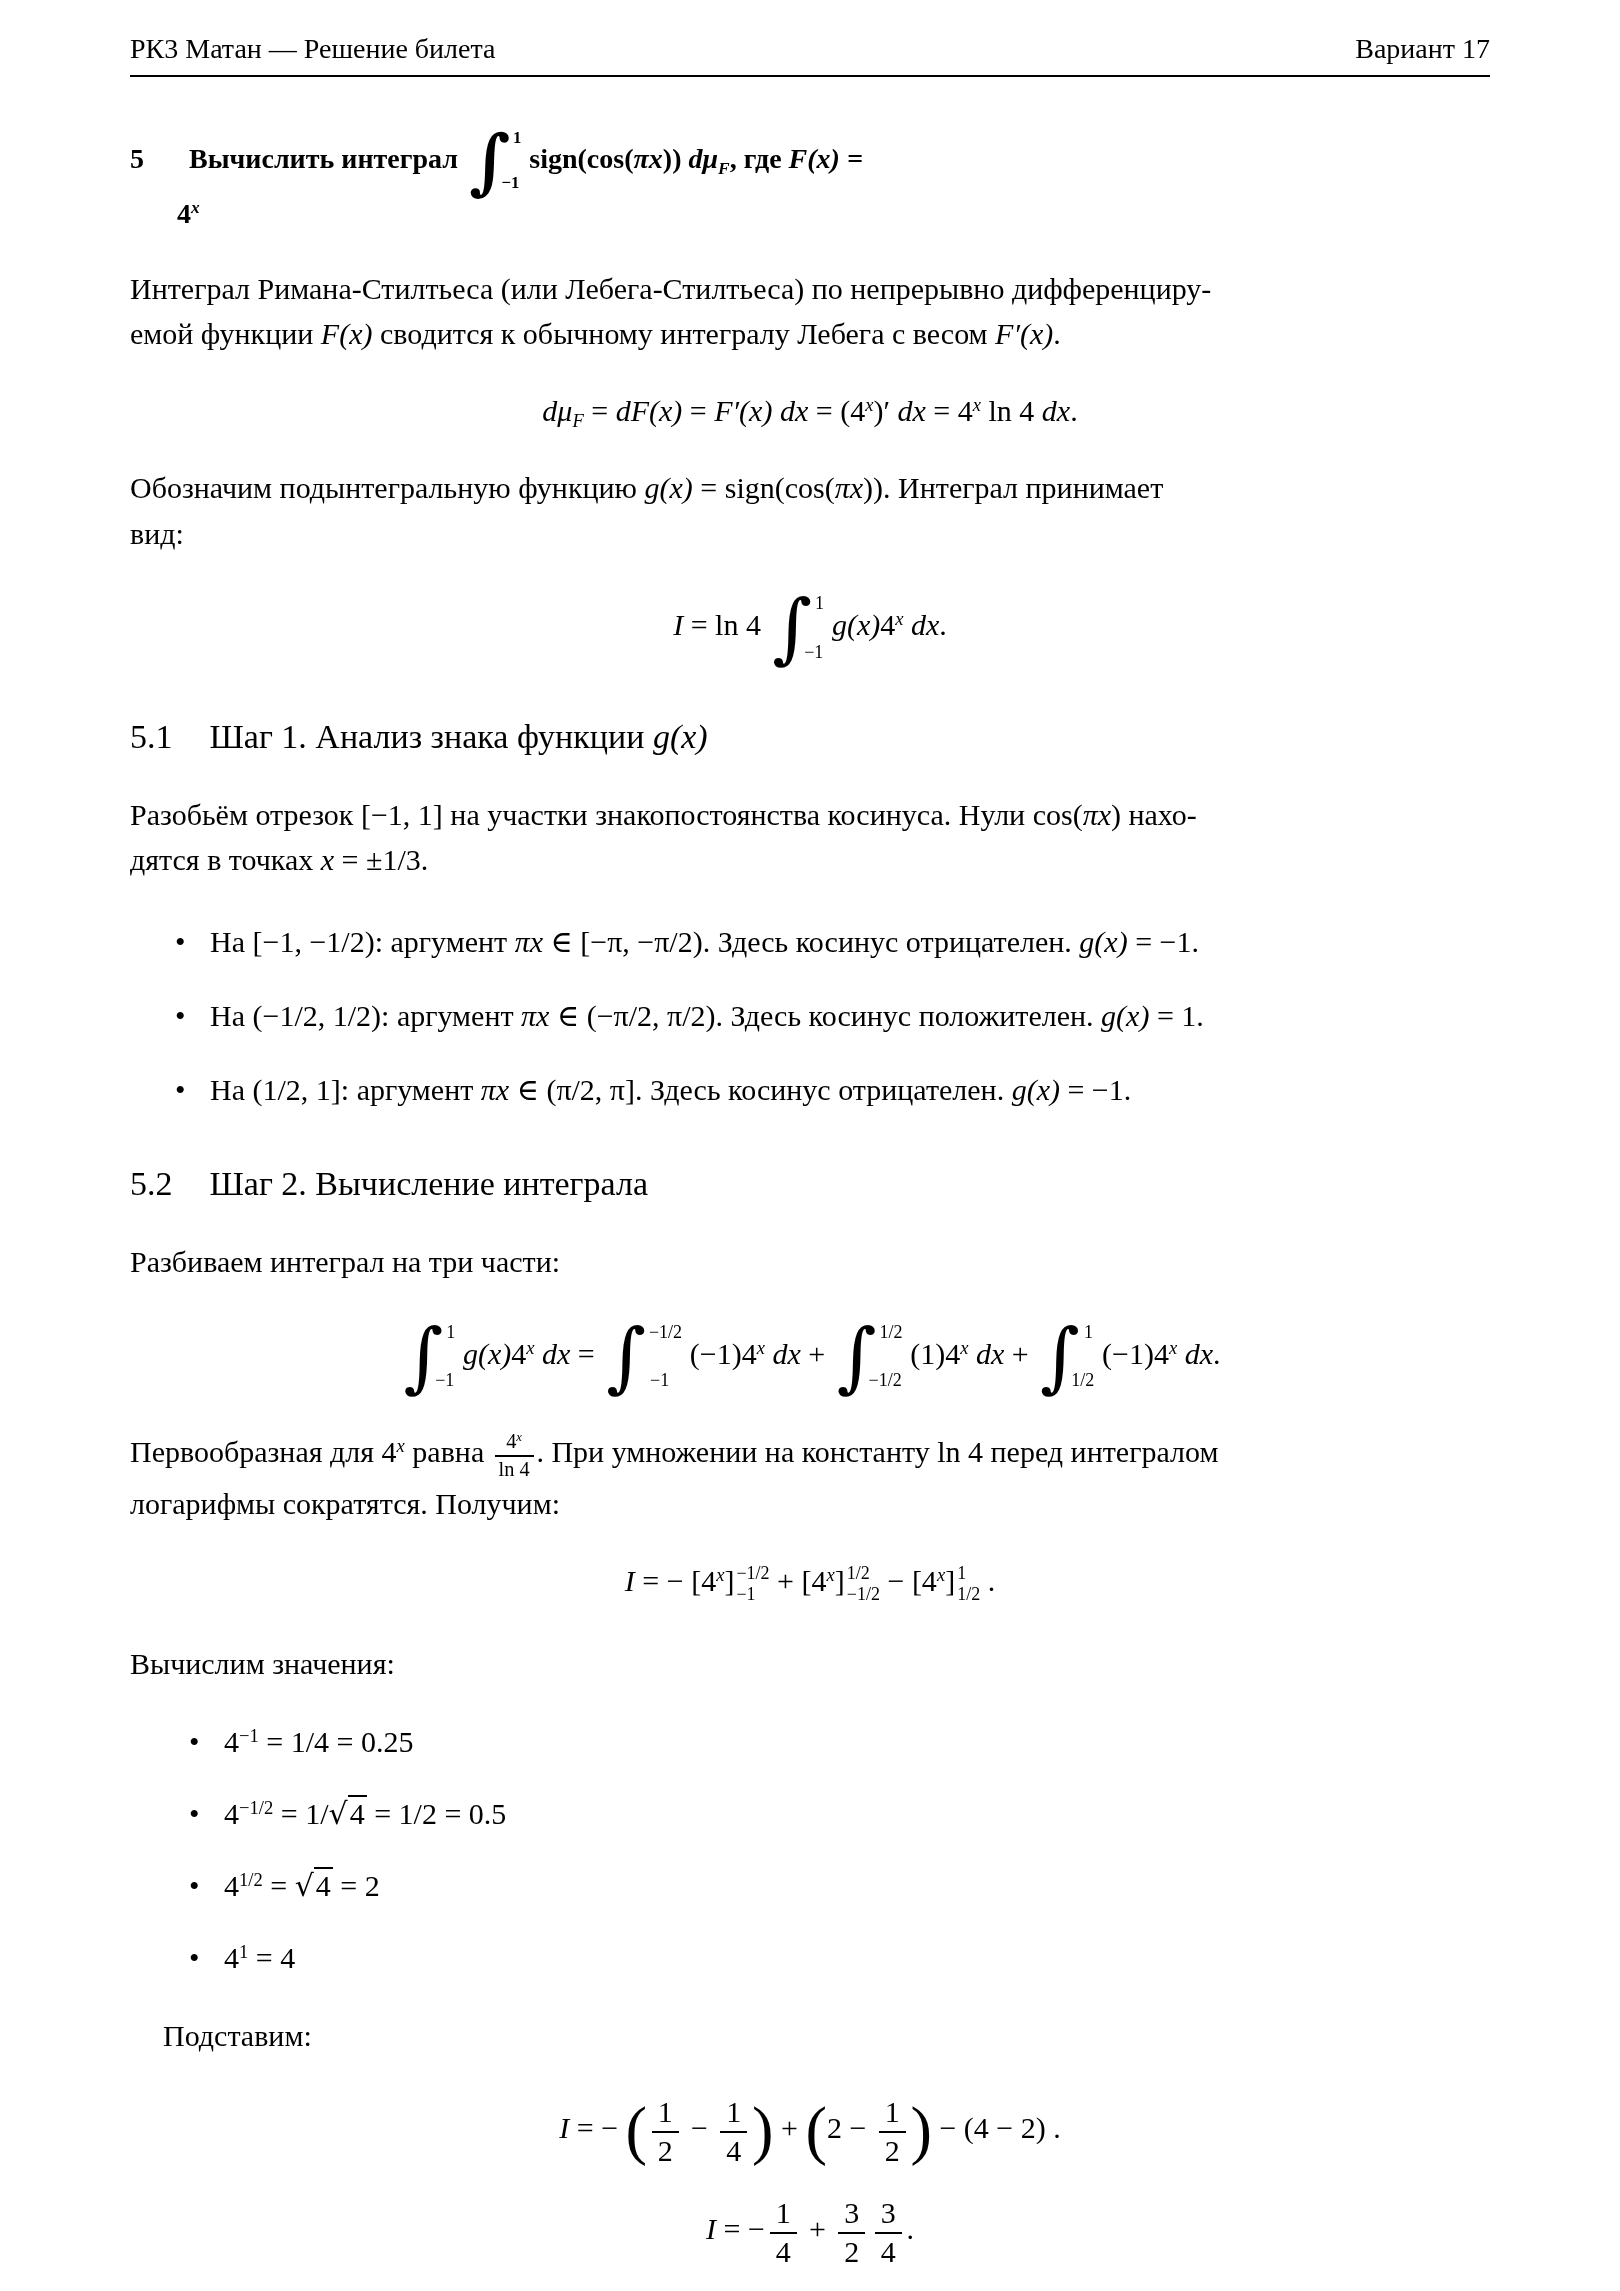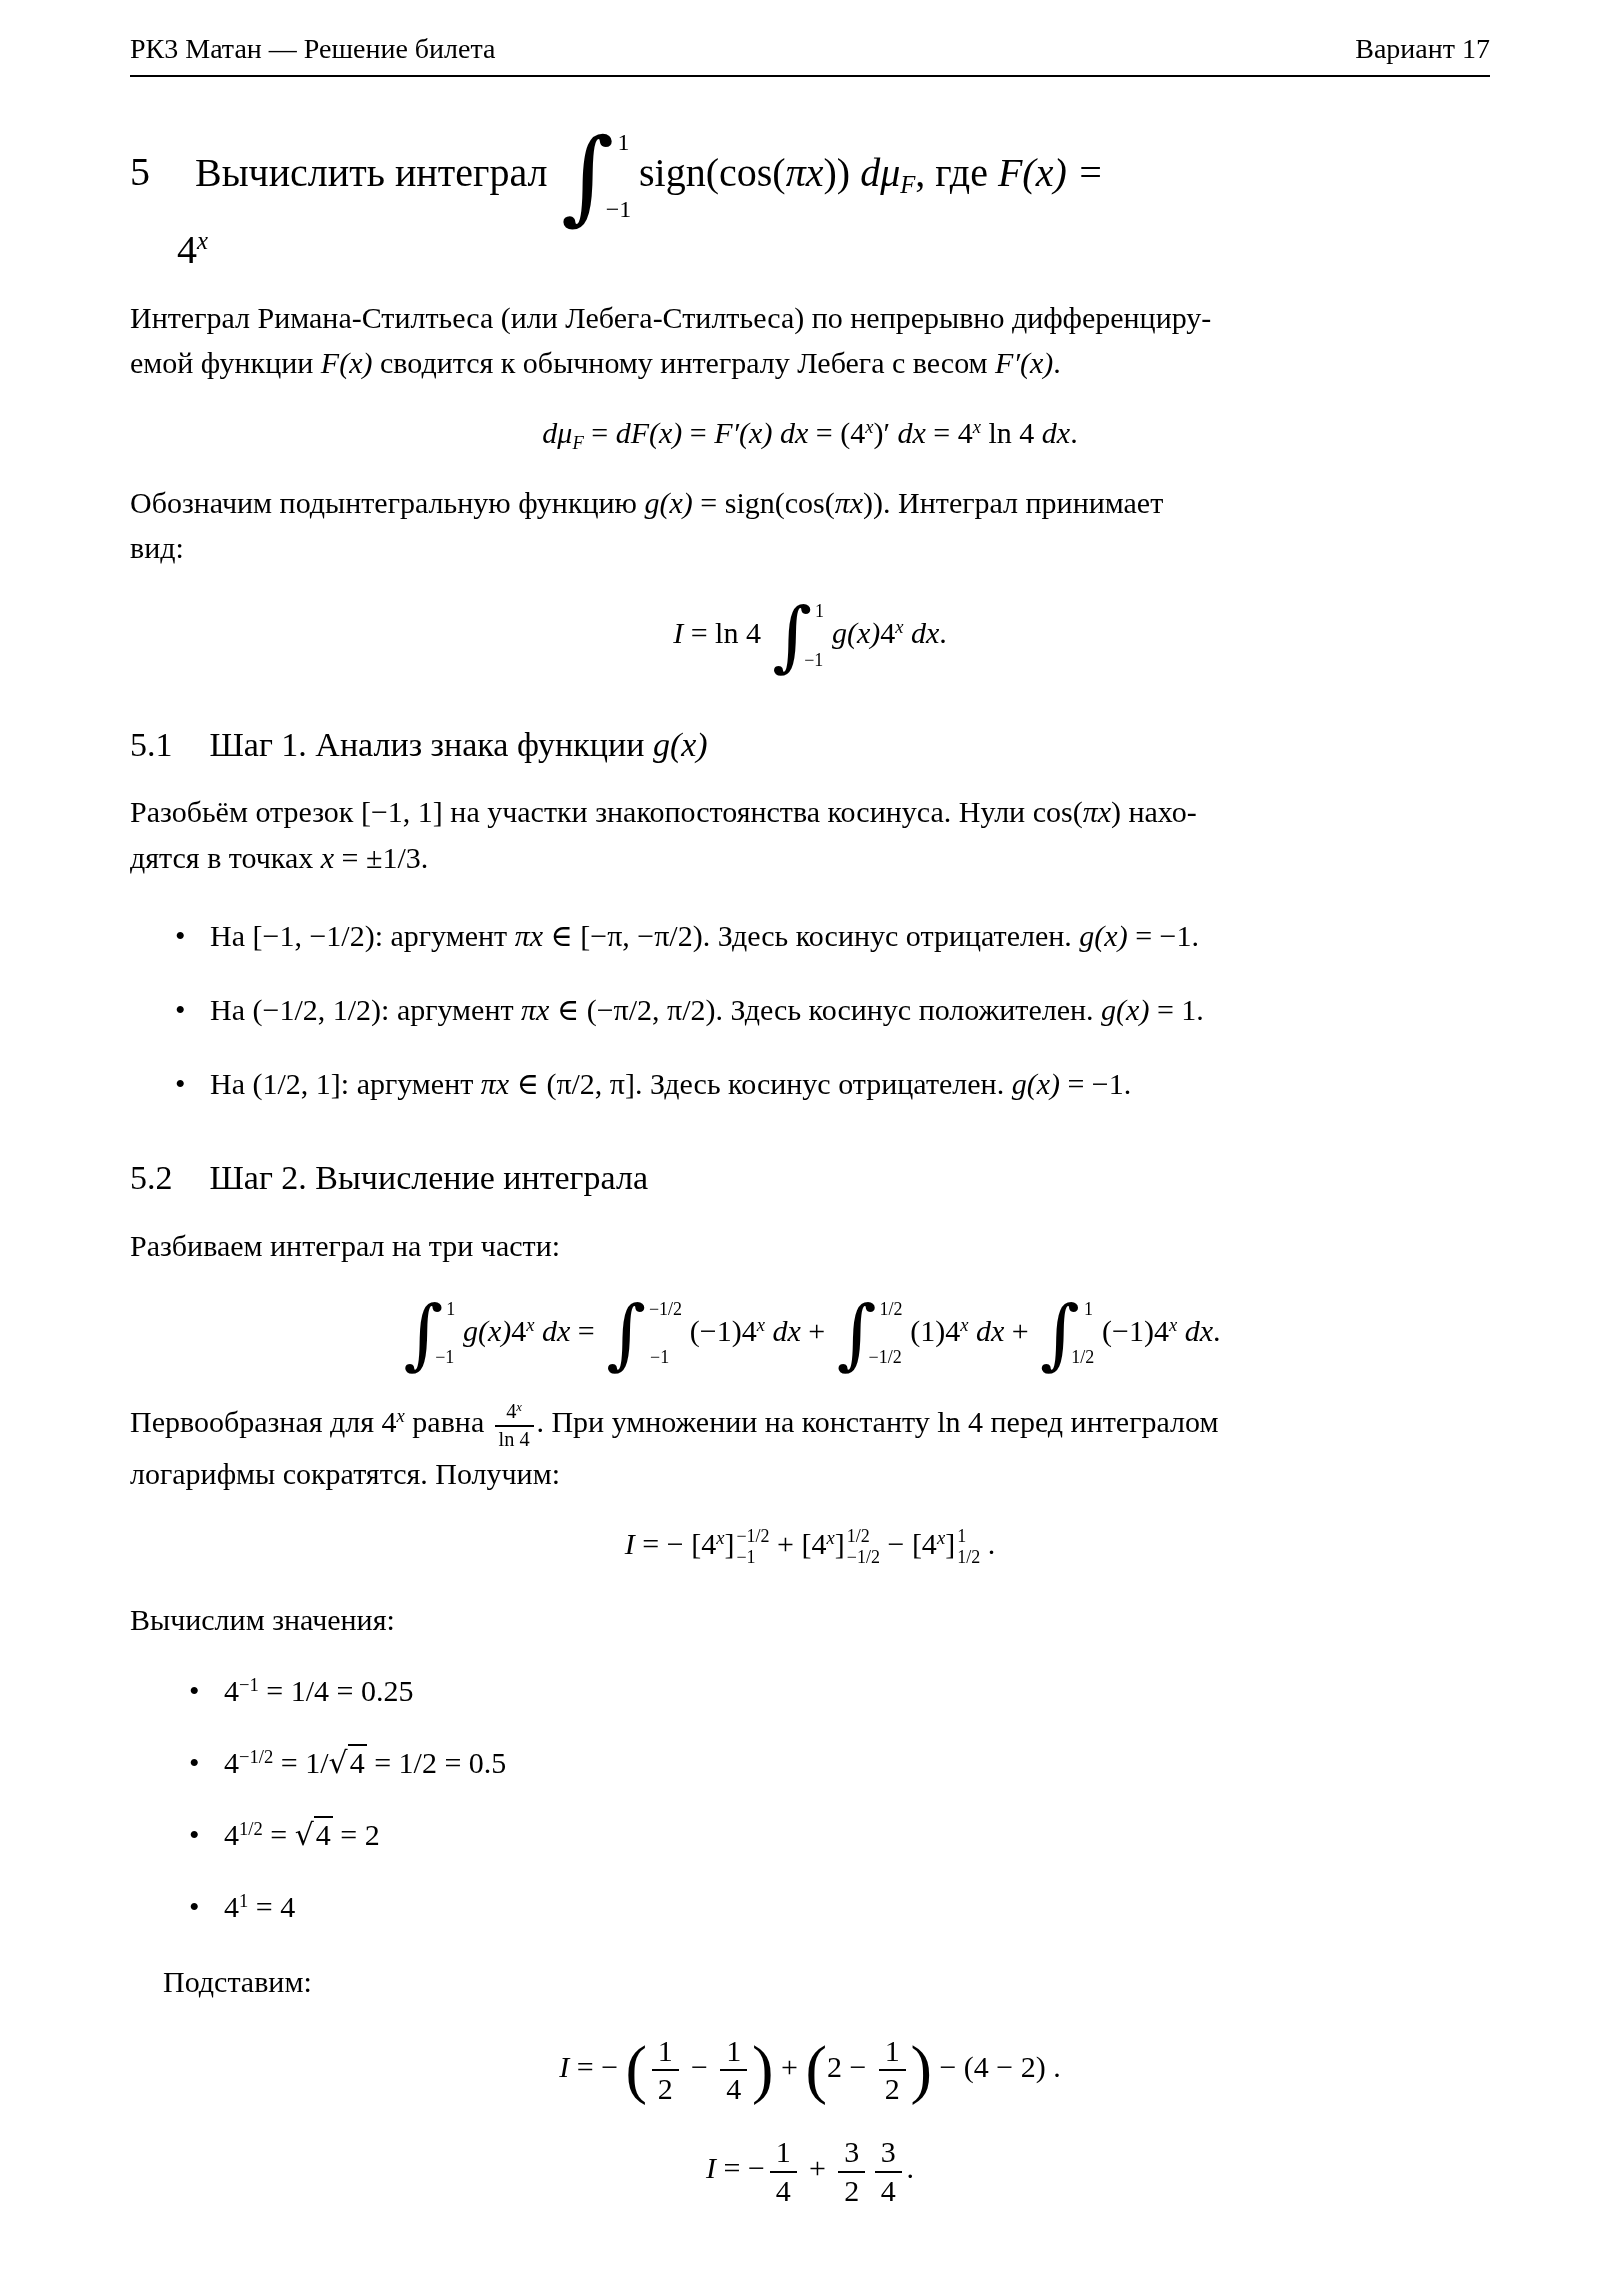--- a/index.html
+++ b/index.html
@@ -8,27 +8,27 @@
     font-family:"Liberation Serif","DejaVu Serif",serif;
     font-size:30px;
   }
   .page{box-sizing:border-box;width:1620px;height:2292px;padding:33px 130px 0 130px;}
   
   .running-head{
     display:flex;justify-content:space-between;align-items:baseline;
     font-size:28px;padding-bottom:9.8px;border-bottom:2px solid #000;gap:6px;
   }
   
-  .h1{font-size:40px;font-weight:normal;margin:51px 0 7.8px 0;line-height:1.15;}
+  .h1{font-size:28px;font-weight:bold;margin:51px 0 7.8px 0;line-height:1.15;}
   .h1-num{margin-right:45px;}
   .h1-line2{margin-left:47px;margin-top:2px;}
   .h2{font-size:34px;font-weight:normal;margin:53px 0 25.5px 0;}
   .h2-num{margin-right:37px;}
   
-  p{margin:22px 0;line-height:1.52;}
+  p{margin:36px 0;line-height:1.52;}
   .indent{text-indent:33px;}
   
   .mi{font-style:italic;}
   .sym{font-family:"DejaVu Serif","DejaVu Sans",serif;}
   .sup{font-size:0.62em;vertical-align:0.55em;line-height:0;}
   .sub{font-size:0.62em;vertical-align:-0.3em;line-height:0;}
   .supsub{display:inline-flex;flex-direction:column;vertical-align:middle;
           font-size:0.6em;line-height:1.15;text-align:left;margin-left:2px;}
   .disp{text-align:center;margin:29px 0;line-height:1.2;}
   .intwrap{display:inline-flex;align-items:center;vertical-align:middle;margin:0 7.8px 0 3.9px;}

